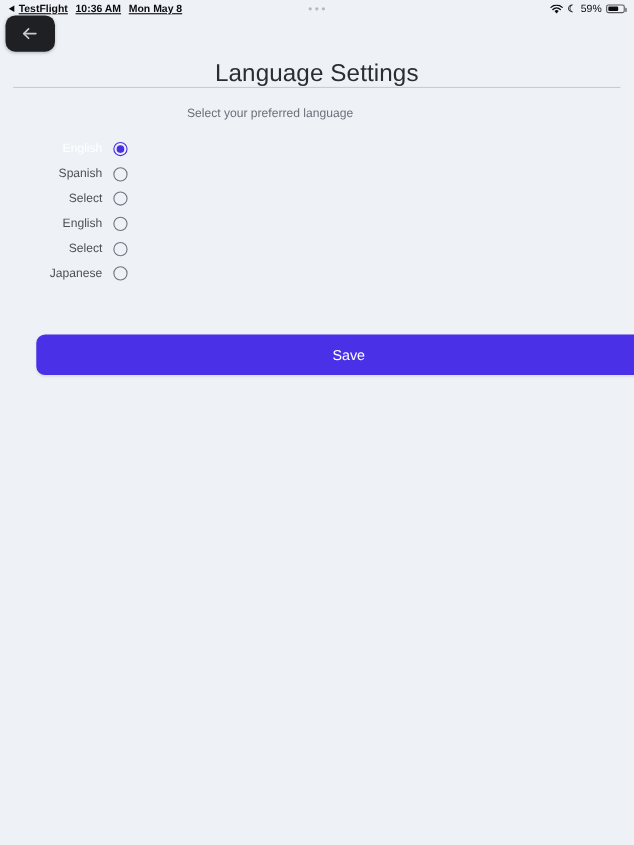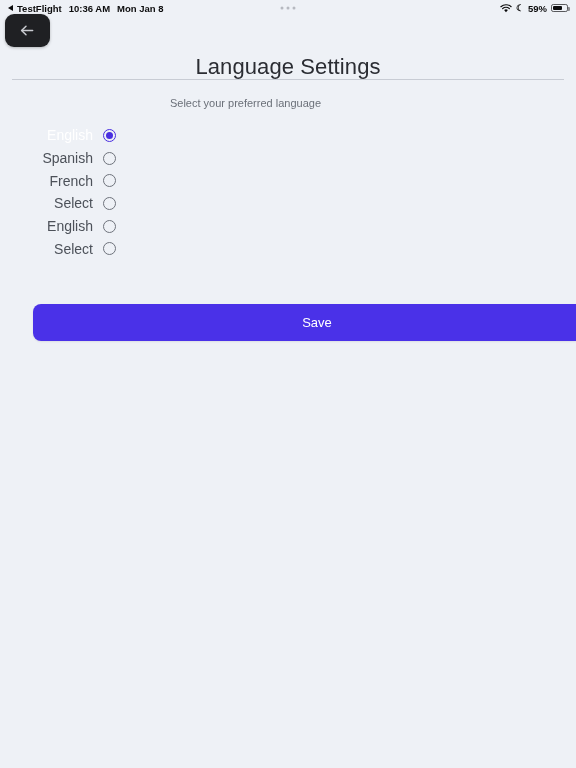--- a/index.html
+++ b/index.html
@@ -11,40 +11,40 @@
     overflow:hidden;
   }
 
   
   .statusbar{
     position:absolute; top:0; left:0; width:576px; height:16px;
     display:flex; align-items:center;
     padding:0 8px;
     font-size:9.5px; font-weight:bold; color:#0b0b0c;
   }
-  .sb-left{ display:flex; align-items:center; gap:4px; white-space:nowrap; }
+  .sb-left{ display:flex; align-items:center; gap:4px; white-space:nowrap;text-decoration:underline; }
   .sb-left .seg{ margin-right:3px; }
   .back-caret{
     width:0;height:0;
     border-top:3.5px solid transparent;
     border-bottom:3.5px solid transparent;
     border-right:5px solid #0b0b0c;
     display:inline-block;
   }
   .sb-center{
     position:absolute; left:50%; top:50%; transform:translate(-50%,-50%);
     display:flex; gap:3px;
   }
   .sb-center i{ width:3px;height:3px;border-radius:50%;background:#b6b9c0; display:block; }
   .sb-right{
     margin-left:auto; display:flex; align-items:center; gap:4px;
   }
   .wifi-icon svg{ display:block; }
   .moon-icon{ font-size:9px; line-height:1; color:#0b0b0c; }
-  .batt-pct{ font-size:9.5px; font-weight:bold; }
+  .batt-pct{ font-size:9.5px; font-weight:normal; }
   .batt{
     width:17px;height:8.5px;border:1px solid #58595c;border-radius:2.2px;
     position:relative; display:inline-block;
   }
   .batt::after{
     content:""; position:absolute; right:-2.6px; top:2.3px;
     width:1.6px;height:3.6px;background:#8c8d91;border-radius:0 1px 1px 0;
   }
   .batt span{
     position:absolute; left:1px; top:1px; bottom:1px;
@@ -82,21 +82,21 @@
   .lang-list{
     position:absolute; top:124px; left:0; width:576px;
   }
   .lang-row{
     height:22.7px;
     display:flex; align-items:center;
     cursor:pointer;
   }
   .lang-label{
     width:93px; text-align:right;
-    font-size:14px; color:#4c5159;
+    font-size:11px; color:#4c5159;
     padding-right:0;
   }
   .lang-row.selected .lang-label{ color:#ffffff; }
   .radio{
     width:13px; height:13px; margin-left:10px;
     border:1.6px solid #6e737c; border-radius:50%;
     display:flex; align-items:center; justify-content:center;
     background:transparent;
     flex:none;
   }
@@ -118,21 +118,21 @@
   }
 </style>
 </head>
 <body>
 
 <div class="statusbar">
   <div class="sb-left">
     <span class="back-caret"></span>
     <span class="seg">TestFlight</span>
     <span class="seg">10:36 AM</span>
-    <span class="seg">Mon Jan 8</span>
+    <span class="seg">Mon May 8</span>
   </div>
 
   <div class="sb-center">
     <i></i>
       <i></i>
       <i></i>
   </div>
 
   <div class="sb-right">
     <span class="wifi-icon">
@@ -168,32 +168,32 @@
       <div class="lang-label">English</div>
       <div class="radio">
         <i></i>
       </div>
     </div>
     <div class="lang-row">
       <div class="lang-label">Spanish</div>
       <div class="radio"></div>
     </div>
     <div class="lang-row">
-      <div class="lang-label">French</div>
-      <div class="radio"></div>
-    </div>
-    <div class="lang-row">
       <div class="lang-label">Select</div>
       <div class="radio"></div>
     </div>
     <div class="lang-row">
       <div class="lang-label">English</div>
       <div class="radio"></div>
     </div>
     <div class="lang-row">
       <div class="lang-label">Select</div>
       <div class="radio"></div>
     </div>
+    <div class="lang-row">
+      <div class="lang-label">Japanese</div>
+      <div class="radio"></div>
+    </div>
   </div>
 
 <div class="save-btn">
   <span>Save</span>
 </div>
 
 </body></html>

